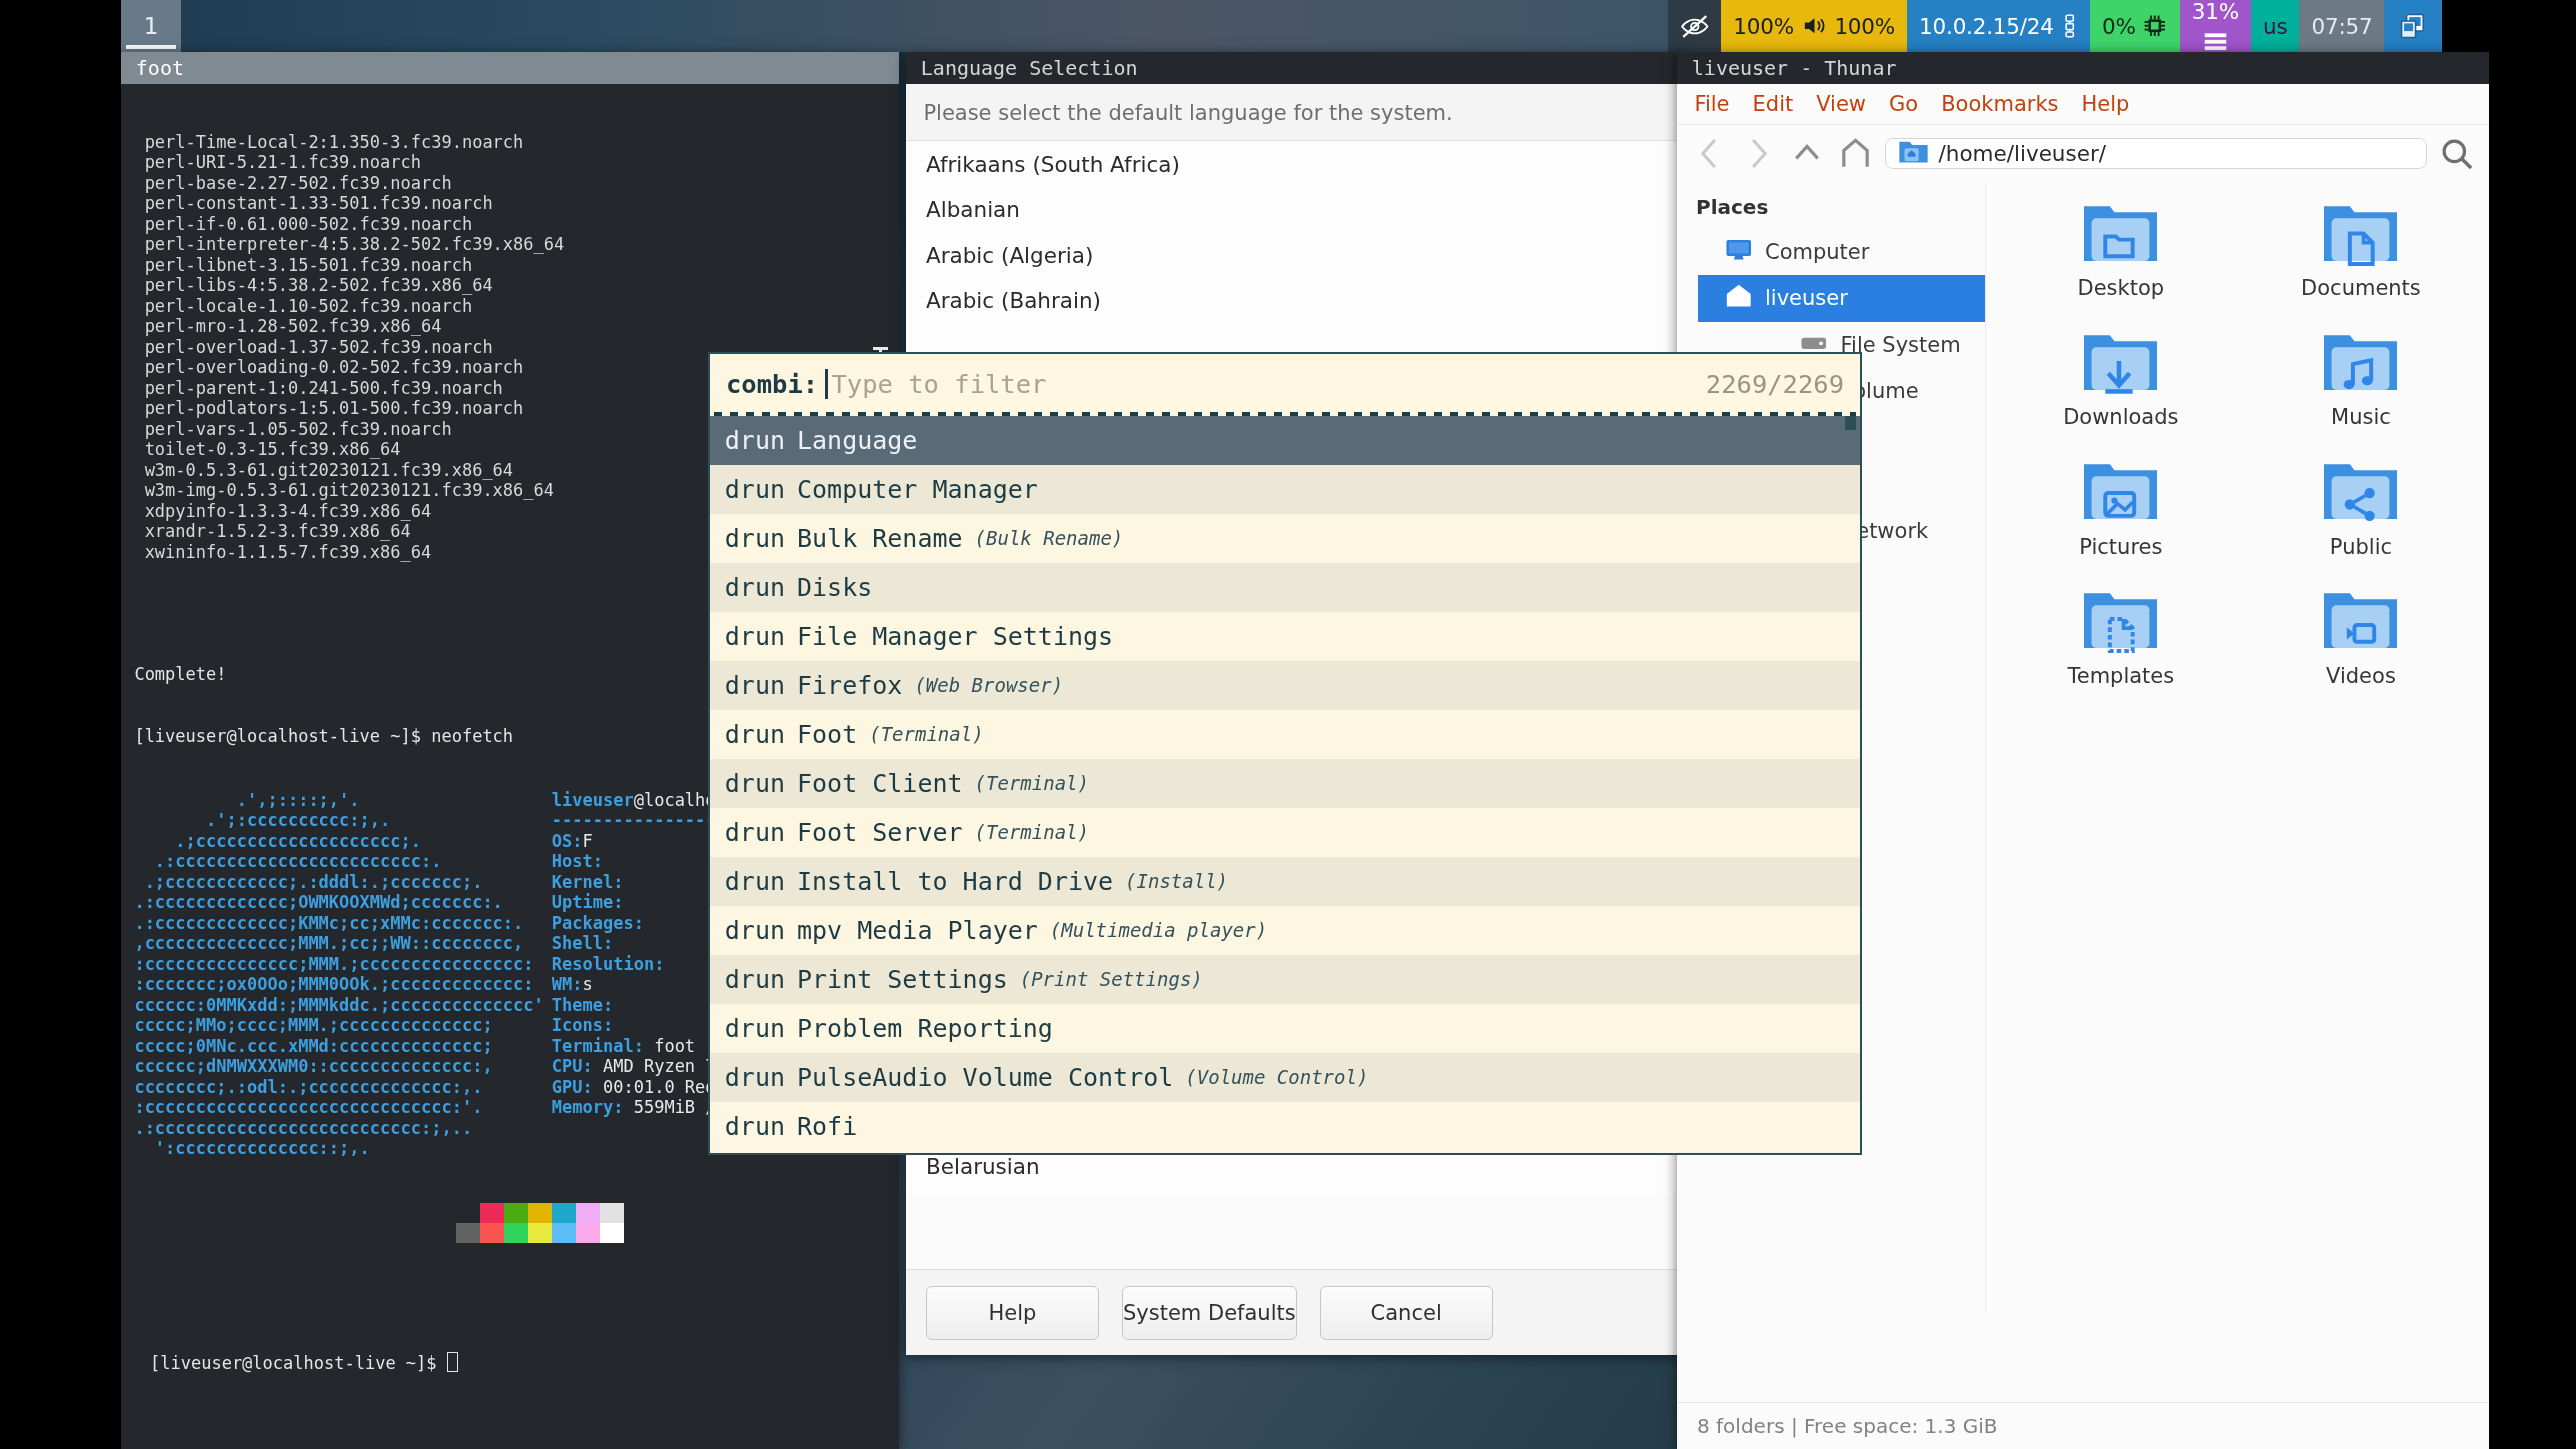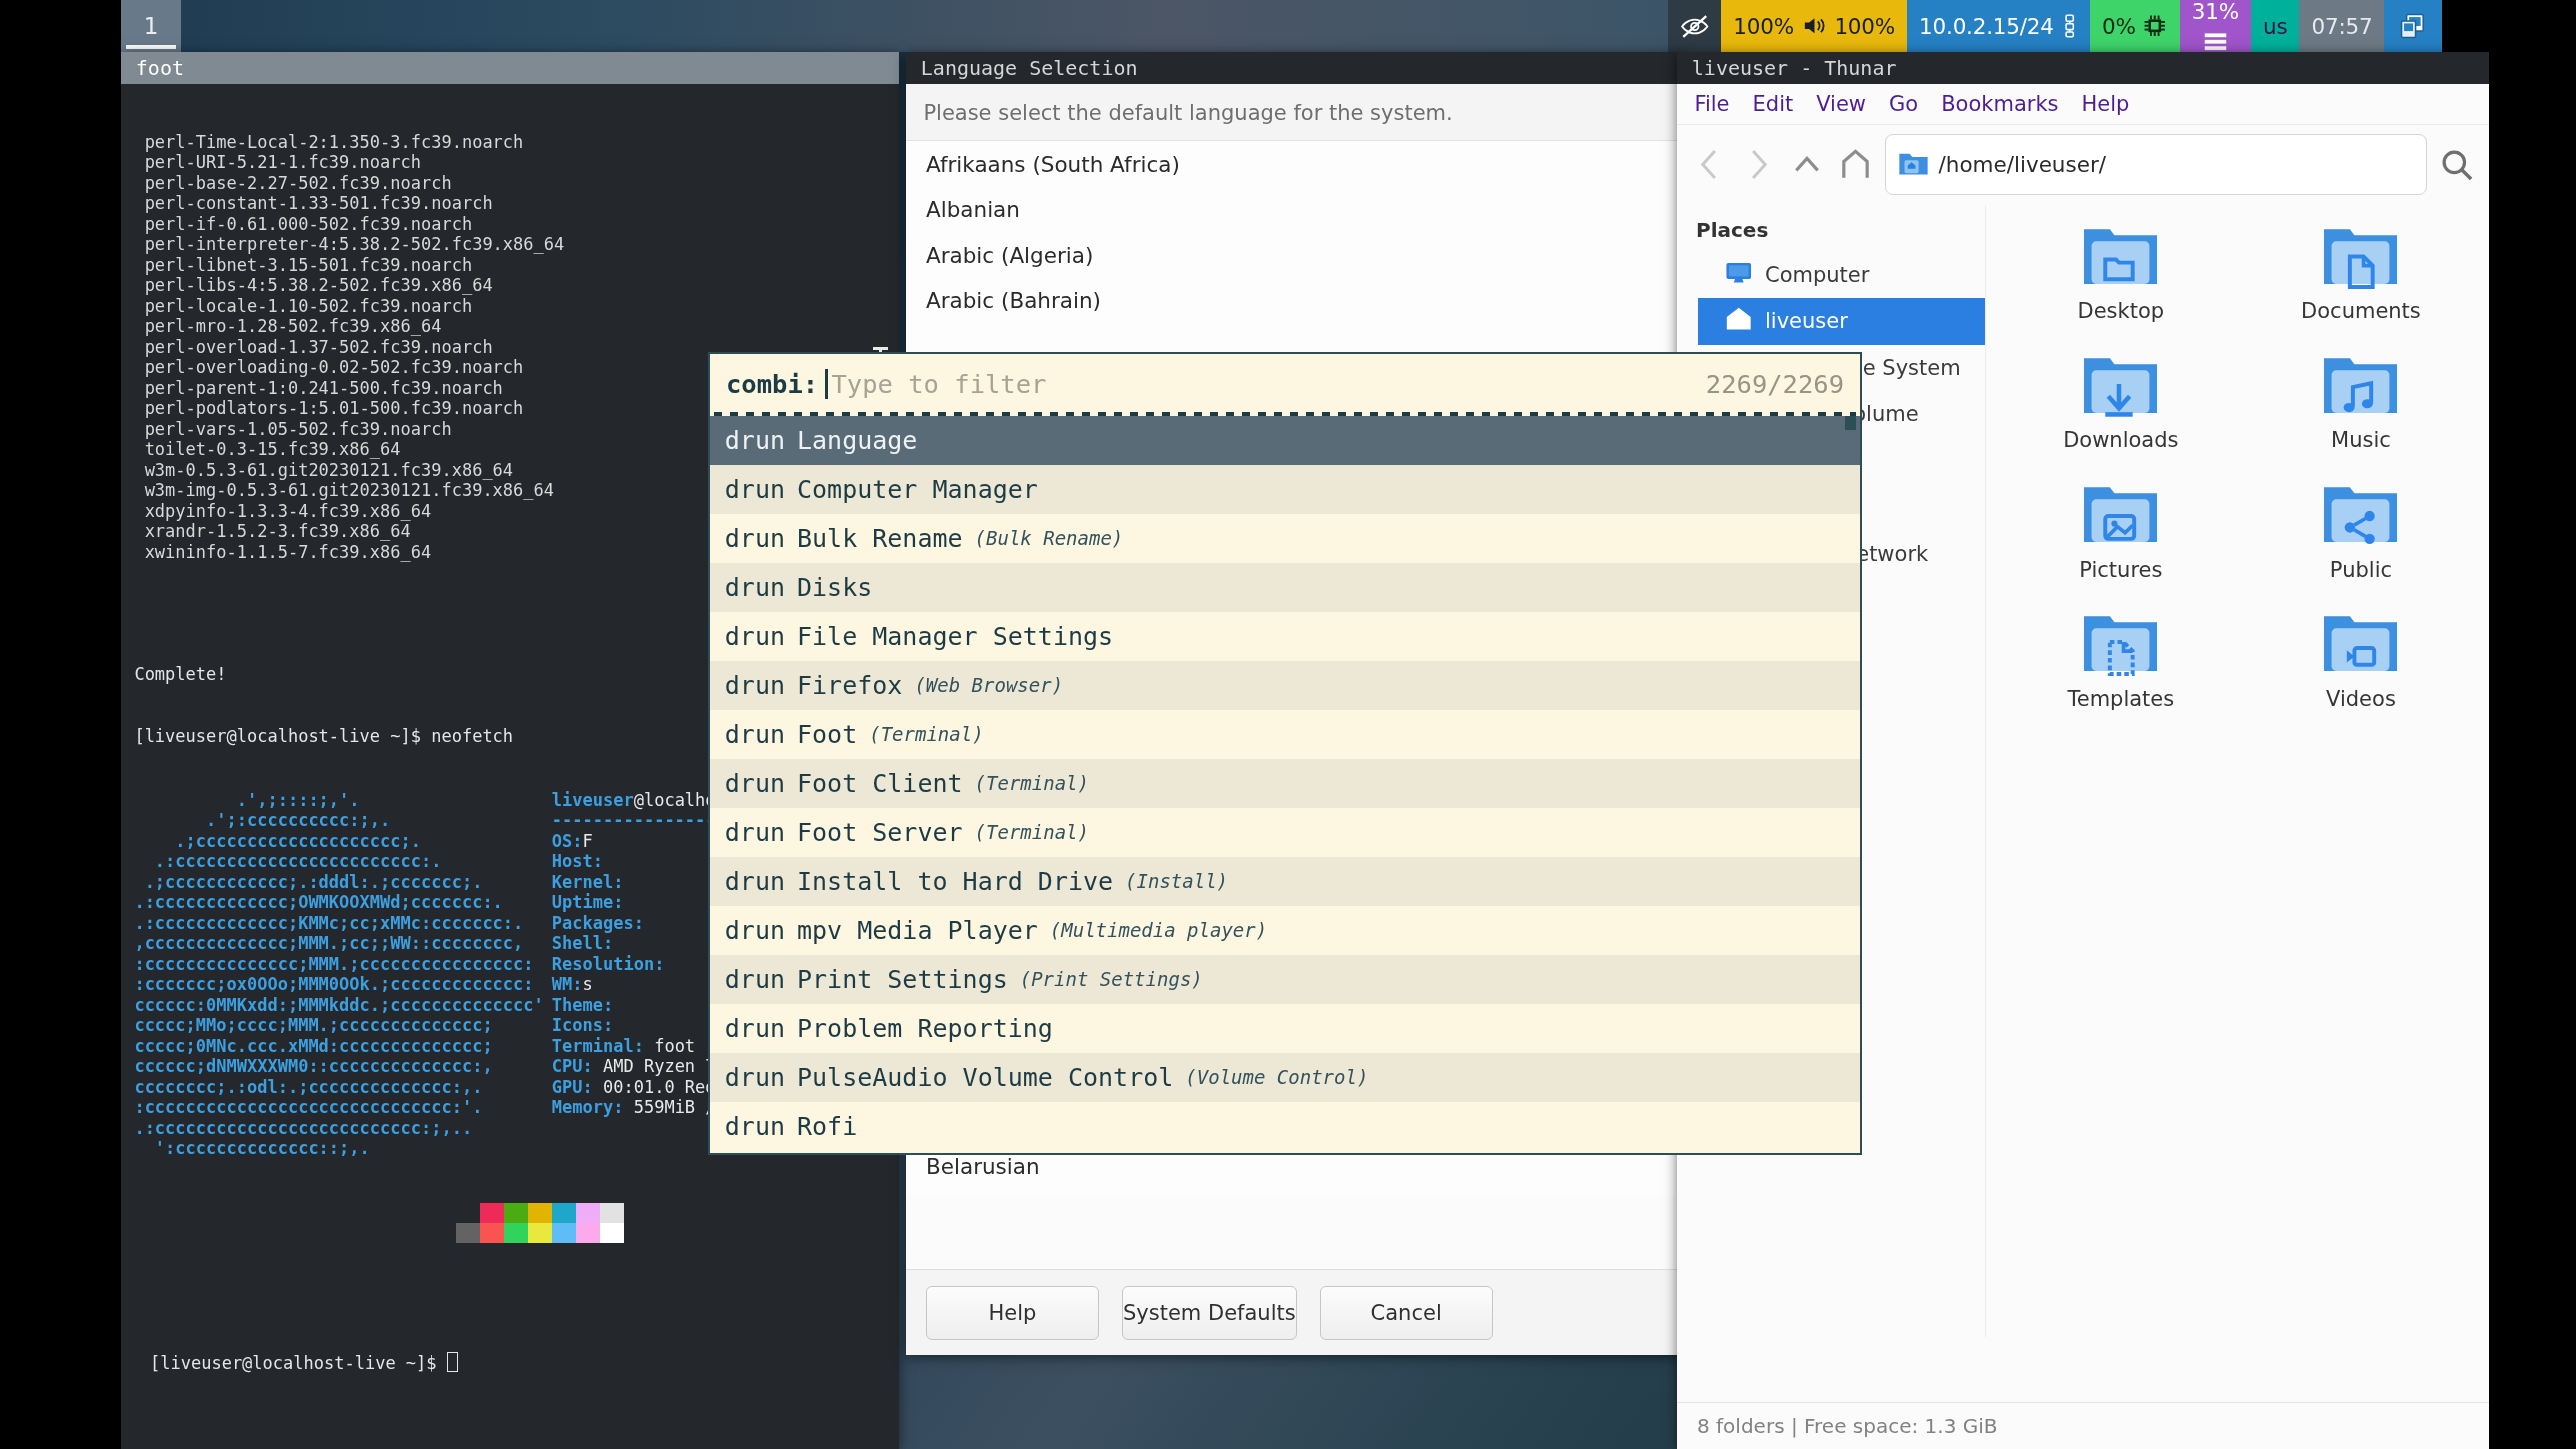--- a/index.html
+++ b/index.html
@@ -66,24 +66,24 @@
   .langbtns{position:absolute;left:0;bottom:0;width:100%;height:86px;background:#f4f4f4;
     border-top:0.7px solid #dedede;display:flex;align-items:center;gap:23px;padding-left:20px;box-sizing:border-box;}
   .gbtn{min-width:171px;height:52px;border:0.7px solid #c6c6c6;border-radius:6px;
     background:linear-gradient(#fcfcfc,#eeeeee);display:flex;align-items:center;justify-content:center;
     font-size:21px;color:#303030;}
 
   
   #thunar{left:1677px;top:52px;width:812px;height:1397px;background:#fbfbfb;}
   #thunar .wintitle{background:#24272b;color:#d6d6d6;}
   .menubar{display:flex;gap:23px;padding:8px 17.4px;background:#fbfbfb;border-bottom:0.7px solid #eaeaea;}
-  .menubar span{font-size:21px;color:#4c1d95;}
+  .menubar span{font-size:21px;color:#c2410c;}
   .tbar{display:flex;align-items:center;gap:10.7px;padding:9.4px 13.4px;}
   .navbtn{width:38px;height:38px;display:flex;align-items:center;justify-content:center;}
-  .pathbox{flex:1;height:61px;border:0.7px solid #d6d6d6;border-radius:8px;background:#fff;
+  .pathbox{flex:1;height:31px;border:0.7px solid #d6d6d6;border-radius:8px;background:#fff;
     display:flex;align-items:center;gap:9.4px;padding:14px 12px;box-sizing:border-box;}
   .pathtxt{font-size:21.5px;color:#2b2b2b;}
   .tbody{display:flex;height:1132px;}
   .places{width:309px;border-right:0.7px solid #ececec;background:#fbfbfb;padding-top:9.4px;box-sizing:border-box;}
   .placeshdr{font-size:20px;font-weight:bold;color:#333;padding:4px 0 9.4px 19px;}
   .prow2{display:flex;align-items:center;gap:12px;padding:8px 0 8px 25.5px;font-size:21px;color:#3b3b3b;margin-left:21px;}
   .prow2.sel{background:#2a7fe0;color:#fff;}
   .fgrid{flex:1;display:flex;flex-wrap:wrap;align-content:flex-start;padding:14.8px 8px 0 14.8px;box-sizing:border-box;}
   .fitem{width:50%;display:flex;flex-direction:column;align-items:center;margin-bottom:25.5px;}
   .flabel{font-size:21px;color:#353535;margin-top:6.7px;}

